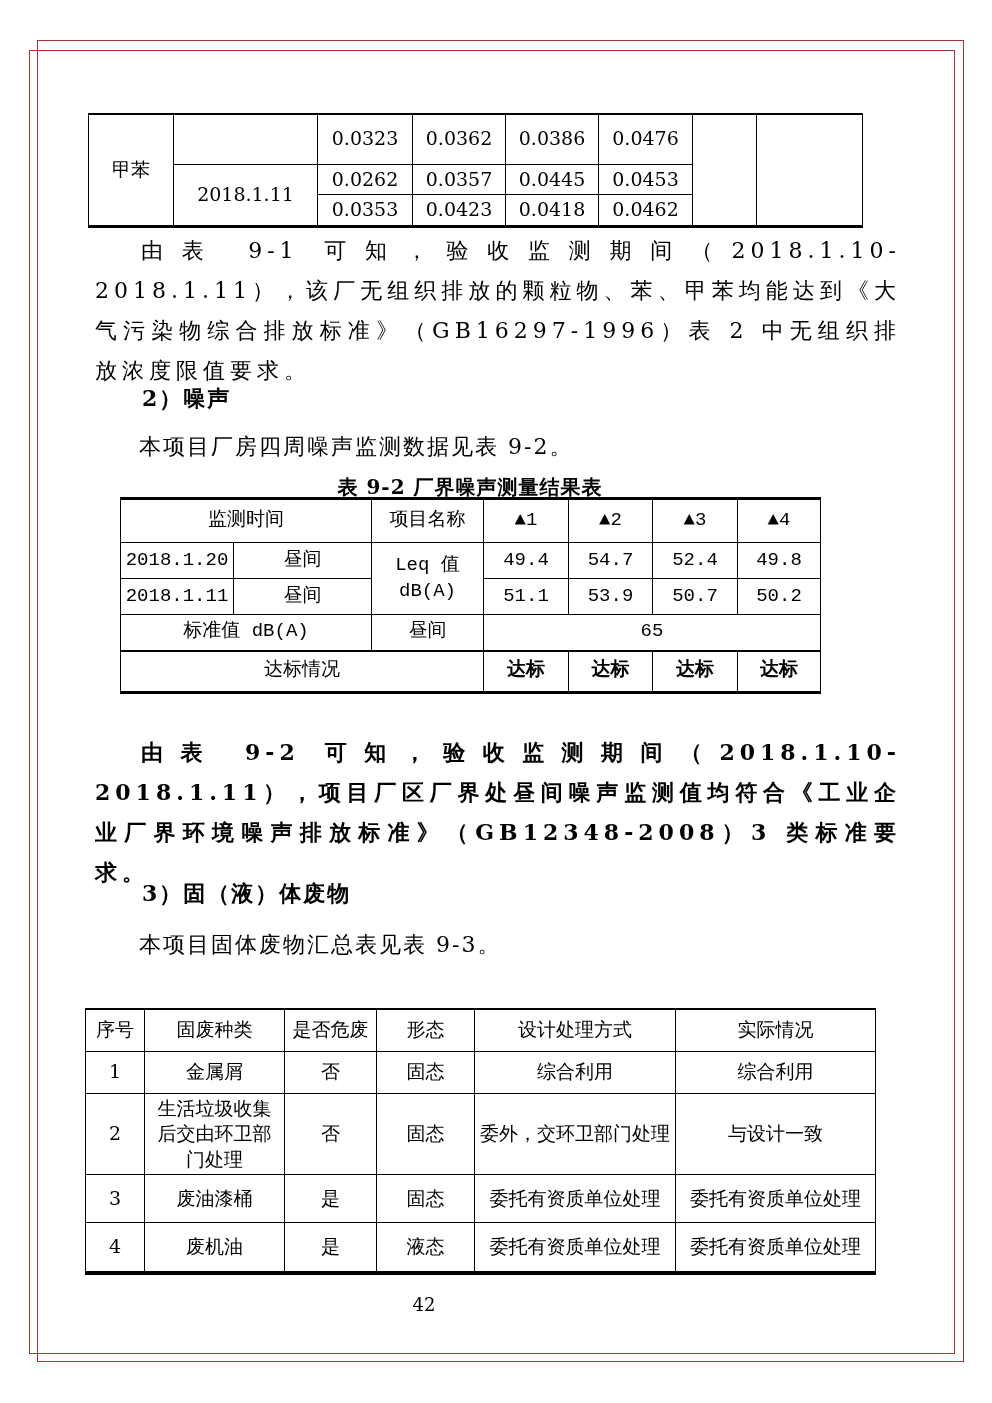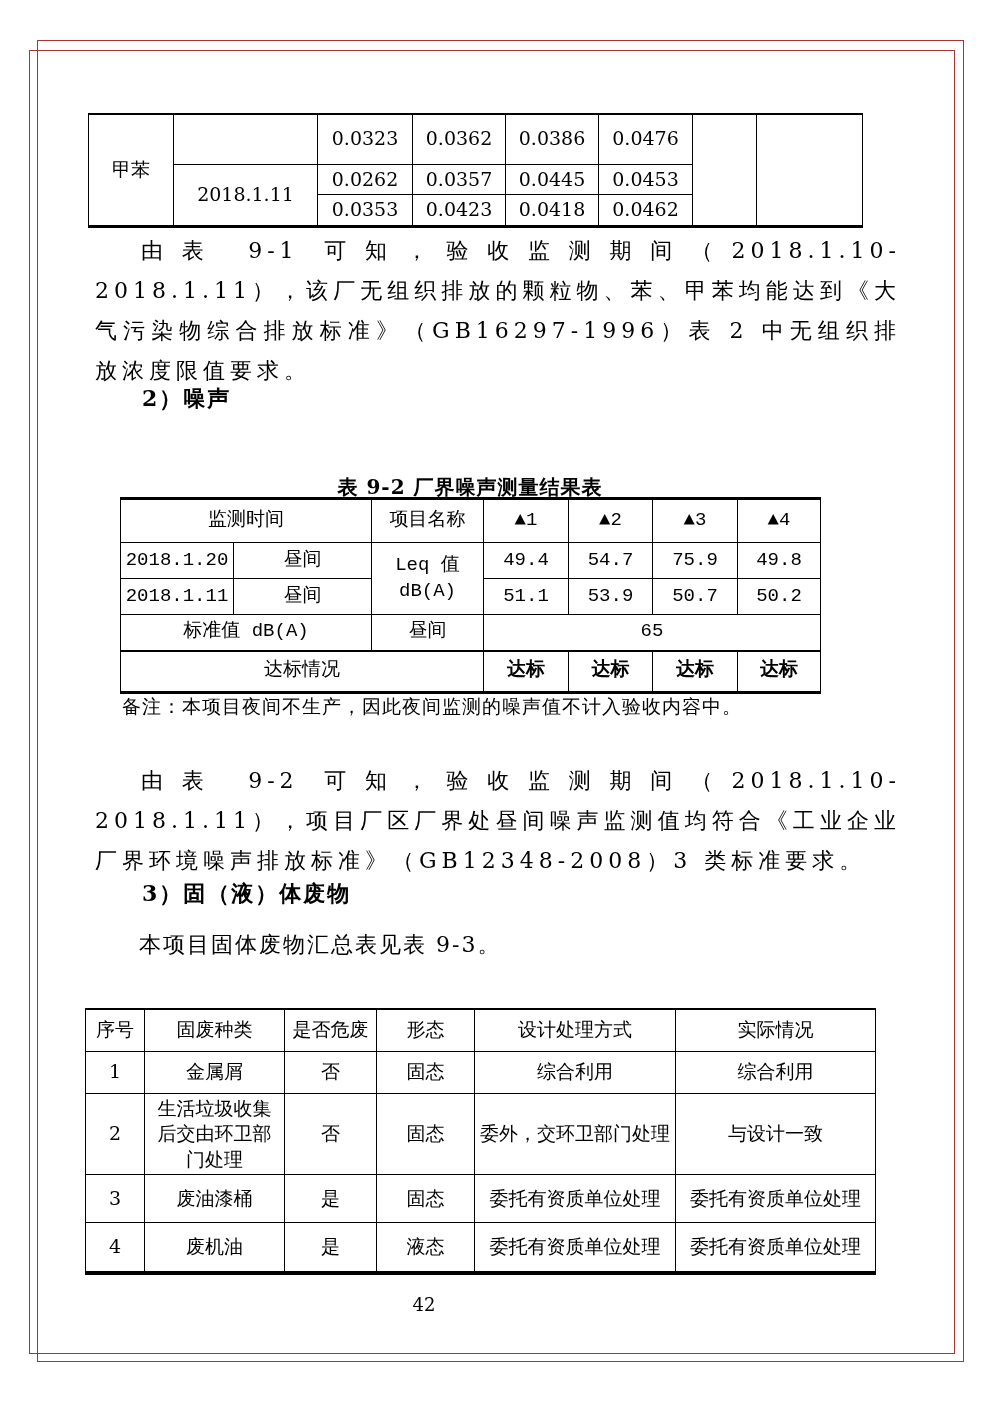--- a/index.html
+++ b/index.html
@@ -34,21 +34,21 @@
          border:1px solid #000; border-top:2px solid #000; border-bottom:4px solid #000; }
   .t93 tr.head, .t93 tr.r1 { height:42px; }
   .t93 tr.r2 { height:76px; }
   .t93 tr.r3 { height:48px; }
   .t93 tr.r4 { height:50px; }
   .t93 tr.r4 td { border-top:1px solid #999; }
 
   .para { position:absolute; left:95px; width:806px; font-size:22px; line-height:40px;
           text-align:justify; text-justify:inter-character; letter-spacing:5px;
           text-indent:46px; }
-  .p1 { top:231px; } .p2 { top:761px; }
+  .p1 { top:231px; } .p2 { top:732px;font-weight:bold; }
 
   .heading { position:absolute; left:142px; font-size:22px; font-weight:bold;
              letter-spacing:2px; }
   .h2 { top:384px; } .h3 { top:879px; }
 
   .lead { position:absolute; left:139px; font-size:22px; letter-spacing:2px; }
   .lead2 { top:432px; } .lead3 { top:930px; }
 
   .tbl-title { position:absolute; font-size:20px; font-weight:bold; text-align:center;
                letter-spacing:1px; }
@@ -101,20 +101,21 @@
       <td>0.0423</td>
       <td>0.0418</td>
       <td>0.0462</td>
     </tr>
   </tbody>
     </table>
 
   <div class="para p1">由表 9-1 可知，验收监测期间（2018.1.10-2018.1.11），该厂无组织排放的颗粒物、苯、甲苯均能达到《大气污染物综合排放标准》（GB16297-1996）表 2 中无组织排放浓度限值要求。</div>
 
   <div class="heading h2">2）噪声</div>
+  <div class="lead lead2">本项目厂房四周噪声监测数据见表 9-2。</div>
   <div class="tbl-title title92">表 9-2 厂界噪声测量结果表</div>
 
   <table class="t92">
     <colgroup>
       <col style="width:113px">
         <col style="width:138px">
         <col style="width:112px">
       <col style="width:85px">
         <col style="width:84px">
         <col style="width:85px">
@@ -129,21 +130,21 @@
       <td>▲3</td>
       <td>▲4</td>
     </tr>
     <tr class="d1">
       <td>2018.1.20</td>
       <td>昼间</td>
       <td rowspan="2" class="leq">Leq 值
 dB(A)</td>
       <td>49.4</td>
       <td>54.7</td>
-      <td>75.9</td>
+      <td>52.4</td>
       <td>49.8</td>
     </tr>
     <tr class="d2">
       <td>2018.1.11</td>
       <td>昼间</td>
       <td>51.1</td>
       <td>53.9</td>
       <td>50.7</td>
       <td>50.2</td>
     </tr>
@@ -155,21 +156,20 @@
     <tr class="compliance">
       <td colspan="3">达标情况</td>
       <td class="bold">达标</td>
       <td class="bold">达标</td>
       <td class="bold">达标</td>
       <td class="bold">达标</td>
     </tr>
   </tbody>
     </table>
 
-  <div class="note">备注：本项目夜间不生产，因此夜间监测的噪声值不计入验收内容中。</div>
 
   <div class="para p2">由表 9-2 可知，验收监测期间（2018.1.10-2018.1.11），项目厂区厂界处昼间噪声监测值均符合《工业企业厂界环境噪声排放标准》（GB12348-2008）3 类标准要求。</div>
 
   <div class="heading h3">3）固（液）体废物</div>
   <div class="lead lead3">本项目固体废物汇总表见表 9-3。</div>
 
   <table class="t93">
     <colgroup>
       <col style="width:59px">
         <col style="width:140px">

